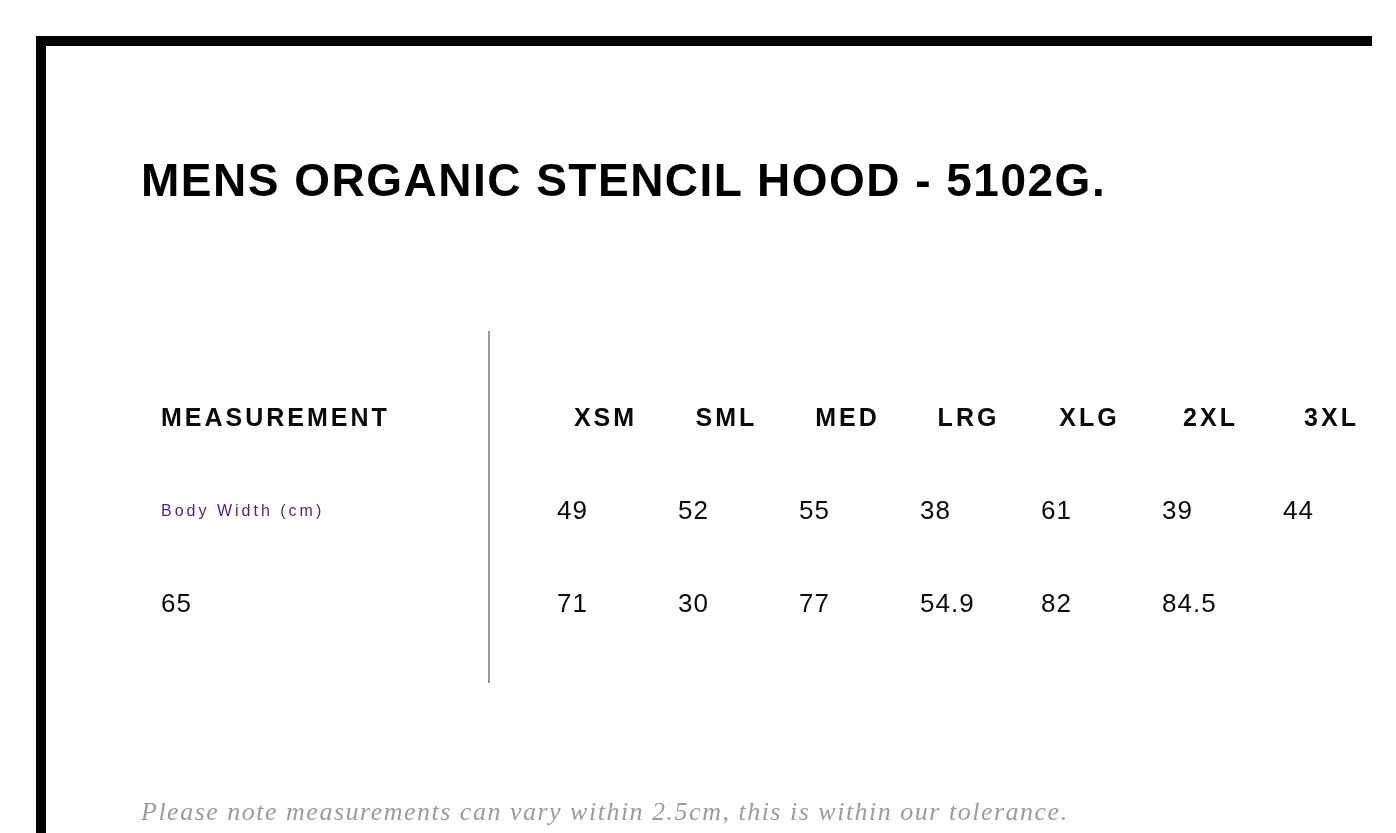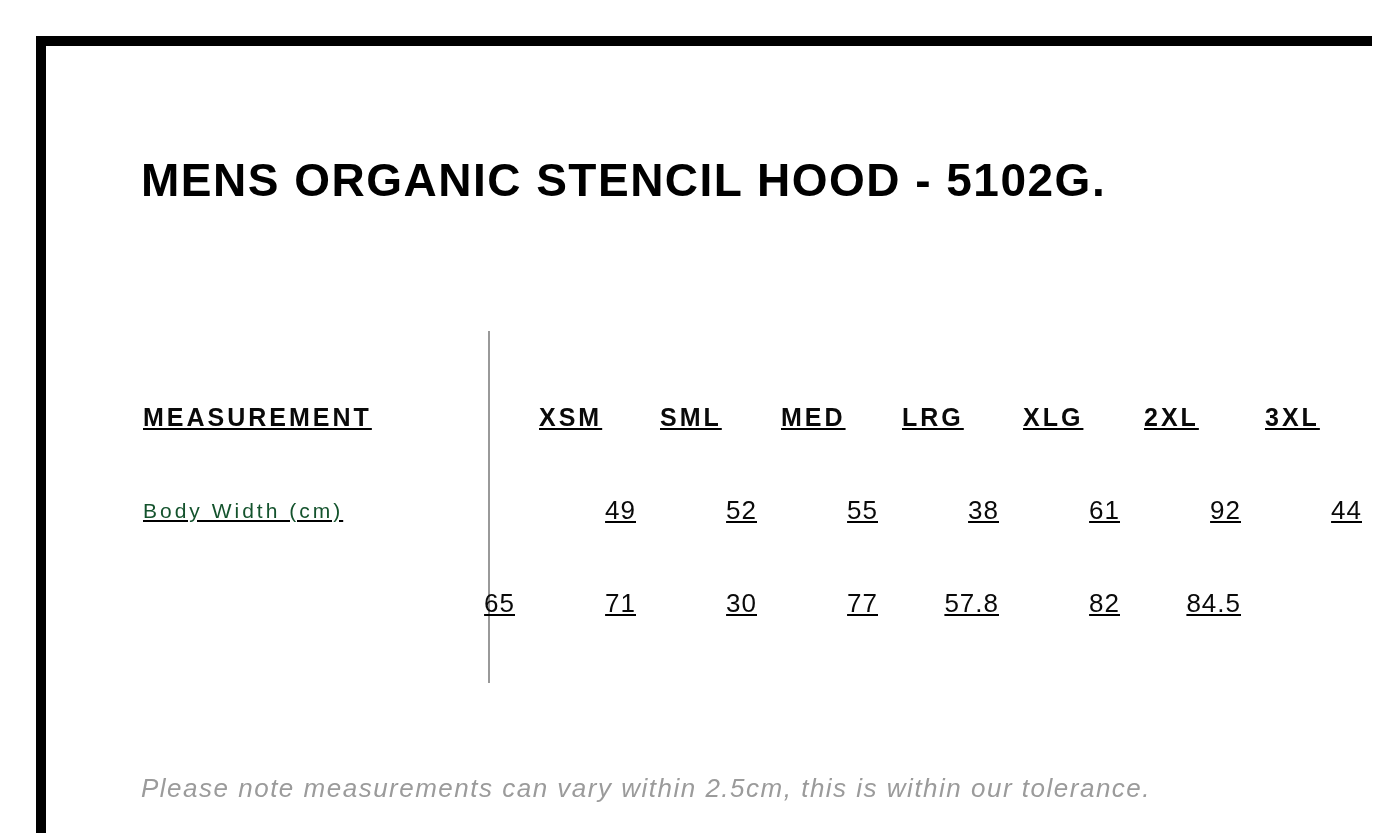--- a/index.html
+++ b/index.html
@@ -28,57 +28,57 @@
   .divider {
     position: absolute;
     left: 430px;
     top: 273px;
     width: 2px;
     height: 352px;
     background: #999999;
   }
   .size-table {
     position: absolute;
-    left: 73px;
+    left: 91px;
     top: 313px;
     display: grid;
     grid-template-columns: 396px repeat(7, 121px);
     grid-auto-rows: 93px;
     align-items: center;
-    text-decoration: underline;
   }
   .cell { white-space: nowrap; }
   .th {
     font-weight: bold;
     color: #0a0a0a;
     font-size: 25px;
     letter-spacing: 3px;
   }
-  .th.size { text-align: left; }
+  .th.size { text-align: center; }
   .row-label {
-    color: #14532d;
-    font-size: 21px;
+    color: #4c1d95;
+    font-size: 16px;
     letter-spacing: 3px;
     font-weight: normal;
   }
   .val {
     color: #0a0a0a;
     font-size: 26px;
     letter-spacing: 1px;
-    text-align: right;
+    text-align: left;
   }
   .note {
     position: absolute;
     left: 83px;
-    top: 715px;
+    top: 739px;
     font-size: 26px;
     font-style: italic;
     color: #9b9b9b;
     letter-spacing: 1.5px;
     white-space: nowrap;
+    font-family: Liberation Serif, serif;
   }
 </style>
 </head>
 <body>
 
 <div class="page">
 
   <h1 class="title">MENS ORGANIC STENCIL HOOD - 5102G.</h1>
 
   <div class="divider"></div>
@@ -93,27 +93,27 @@
     <div class="cell th size">XLG</div>
     <div class="cell th size">2XL</div>
     <div class="cell th size">3XL</div>
 
     <div class="cell row-label">Body Width (cm)</div>
     <div class="cell val">49</div>
     <div class="cell val">52</div>
     <div class="cell val">55</div>
     <div class="cell val">38</div>
     <div class="cell val">61</div>
-    <div class="cell val">92</div>
+    <div class="cell val">39</div>
     <div class="cell val">44</div>
 
     <div class="cell val">65</div>
     <div class="cell val">71</div>
     <div class="cell val">30</div>
     <div class="cell val">77</div>
-    <div class="cell val">57.8</div>
+    <div class="cell val">54.9</div>
     <div class="cell val">82</div>
     <div class="cell val">84.5</div>
   </div>
 
   <p class="note">Please note measurements can vary within 2.5cm, this is within our tolerance.</p>
 
 </div>
 
 </body></html>

